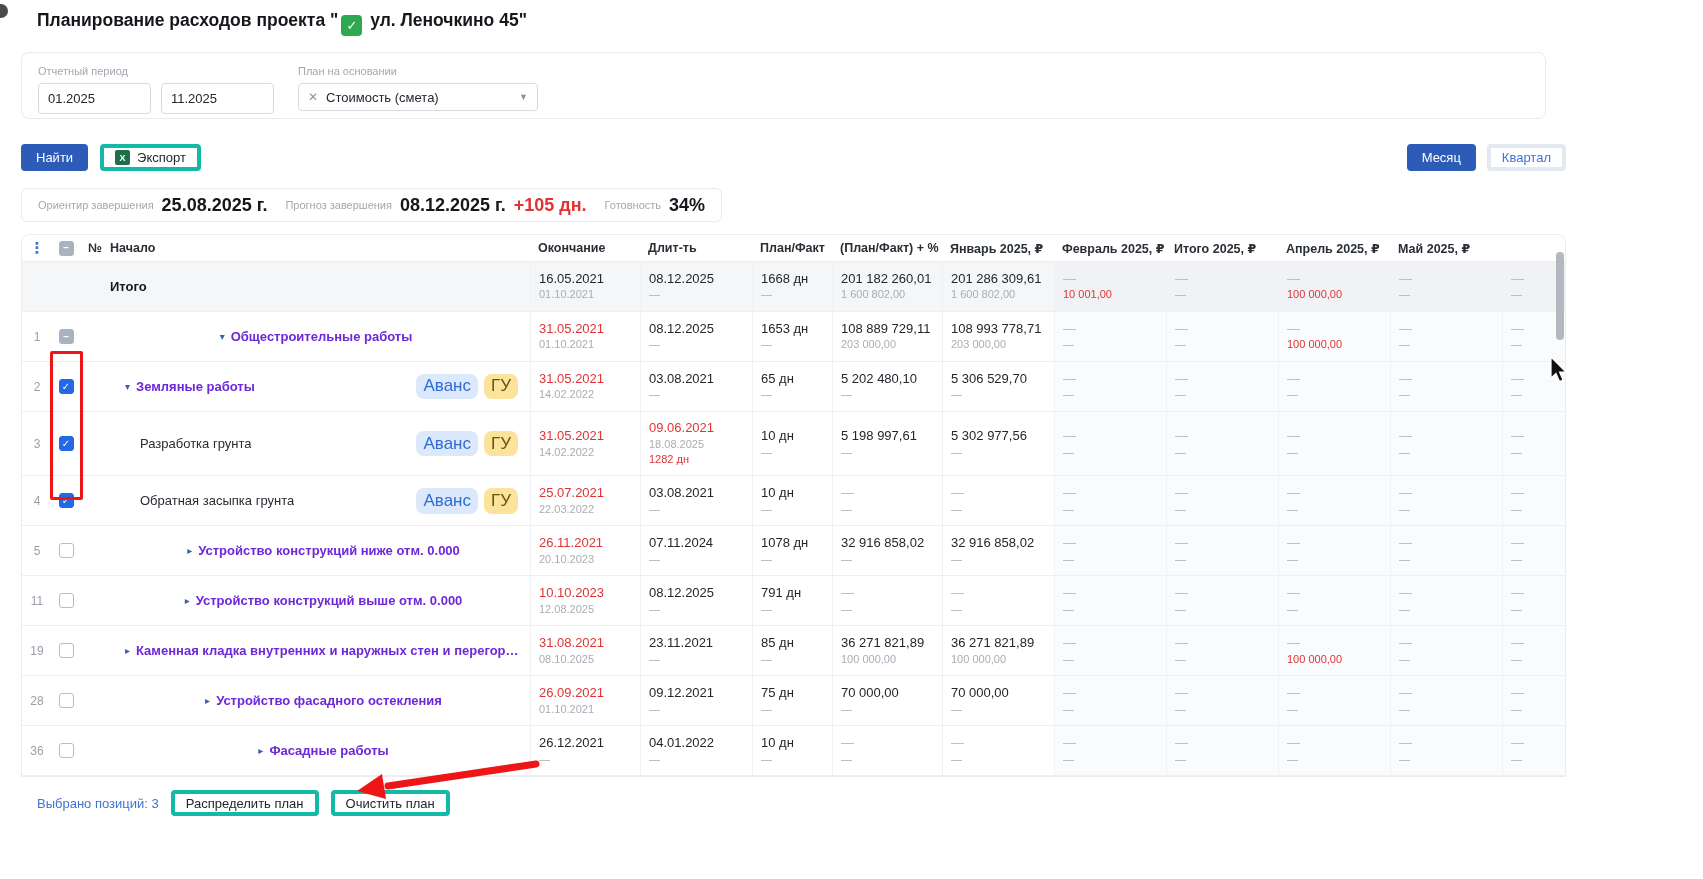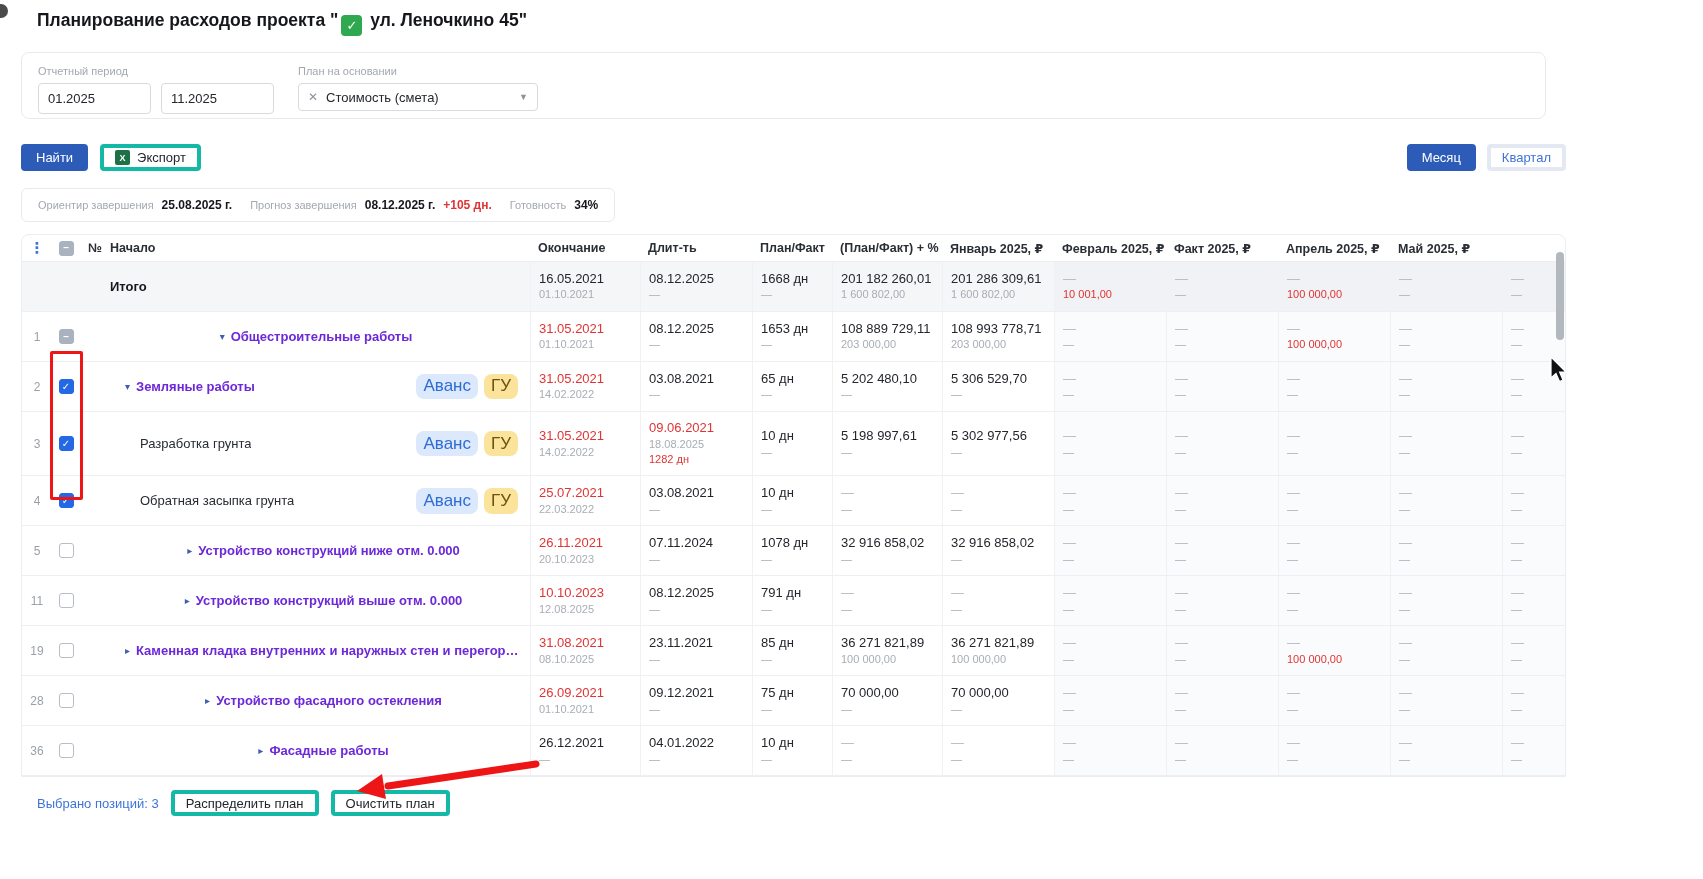--- a/index.html
+++ b/index.html
@@ -35,21 +35,21 @@
   .export-btn{margin-left:12px}
   .view-toggle{margin-left:auto;display:flex;gap:11px}
   .xls-icon{width:15px;height:15px;background:#1e7145;border-radius:2px;color:#fff;font-size:9px;font-weight:700;
     display:inline-flex;align-items:center;justify-content:center}
   .xls-icon::after{content:"X"}
 
   .status-bar{margin-top:17px;height:34px;width:fit-content;border:1px solid #e9eaee;border-radius:6px;
     display:flex;align-items:center;gap:8px;padding:0 16px}
   .status-bar .muted{font-size:11px;color:#a3a8b0;margin-left:10px}
   .status-bar .muted:first-child{margin-left:0}
-  .status-bar b{font-size:12px;font-weight:700;color:#15171c}
+  .status-bar b{font-size:18px;font-weight:700;color:#15171c}
   .status-bar b.red{color:var(--alert-red,#e03434)}
 
   .table{margin-top:12px;width:1545px;border:1px solid #ebedf0;border-radius:8px 8px 0 0;overflow:hidden;background:#fff}
   .thead,.tr{display:grid;grid-template-columns:30px 28px 22px 428px 110px 112px 80px 110px 112px 112px 112px 112px 112px 112px}
   .thead{height:27px;align-items:center;border-bottom:1px solid #ebedf0;font-size:12.5px;font-weight:700;color:#2a2e35}
   .th{padding:0 8px;white-space:nowrap;overflow:hidden}
   .th.cent{display:flex;justify-content:center;padding:0}
   .kebab{color:var(--link-blue,#3f73d8);font-size:15px;font-weight:700;cursor:pointer}
   .tr{min-height:50px;border-bottom:1px solid #efeff3;align-items:stretch;background:#fff}
   .tr.total{background:#f4f6f8}
@@ -147,21 +147,21 @@
             <span class="cb ind">–</span>
           </div>
         <div class="th">№</div>
         <div class="th">Начало</div>
         <div class="th">Окончание</div>
         <div class="th">Длит-ть</div>
         <div class="th">План/Факт</div>
         <div class="th">(План/Факт) + %</div>
         <div class="th">Январь 2025, ₽</div>
         <div class="th">Февраль 2025, ₽</div>
-        <div class="th">Факт 2025, ₽</div>
+        <div class="th">Итого 2025, ₽</div>
         <div class="th">Апрель 2025, ₽</div>
         <div class="th">Май 2025, ₽</div>
       </div>
       <div class="tbody">
           <div class="tr total">
     <div class="td c-menu">
               <span class="row-num"></span>
             </div>
     <div class="td c-check"></div>
     <div class="td"></div>

